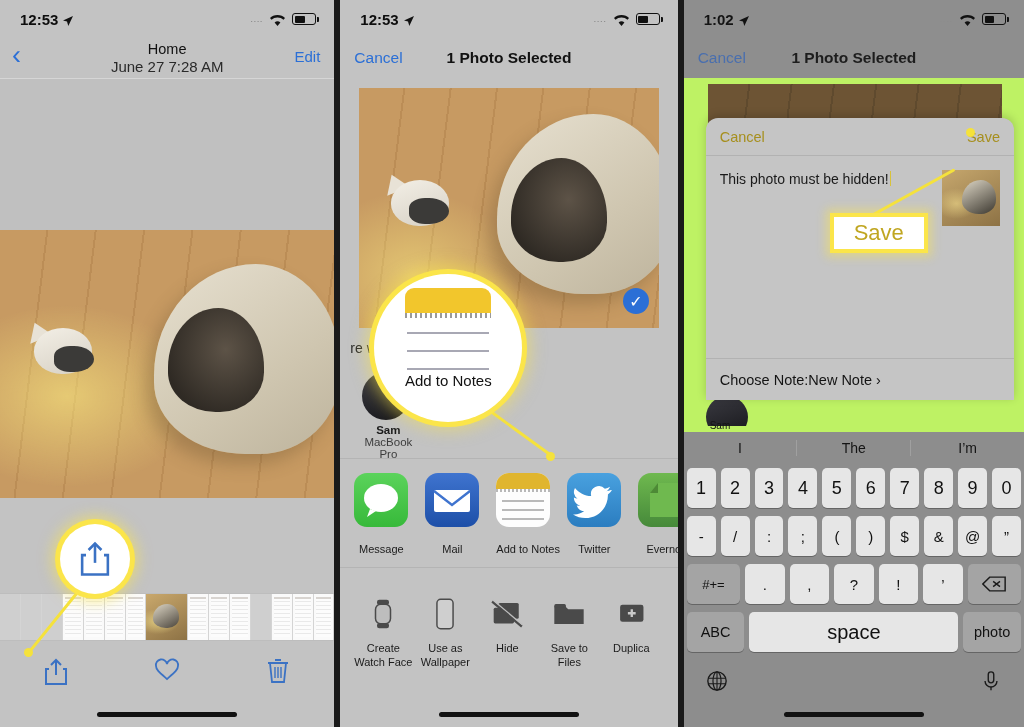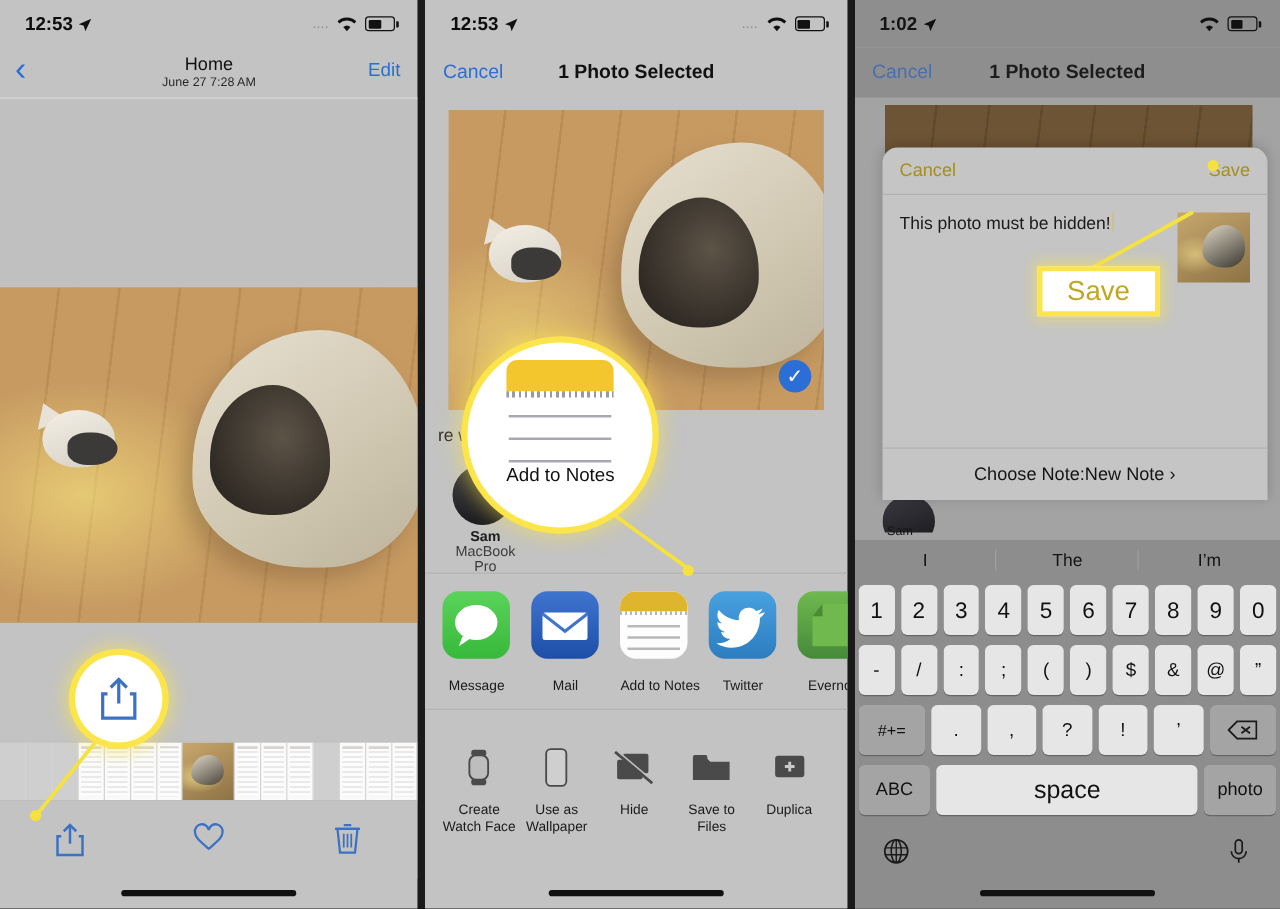--- a/index.html
+++ b/index.html
@@ -39,21 +39,21 @@
 
   
   .navbar1 {
     height:40px; display:flex; align-items:center; padding:0 14px;
     position:relative; color:#0a0a0a;
   }
   .backchev { color:#2b6fd6; font-size:27px; font-weight:300; line-height:1;
               position:absolute; left:12px; top:4px; }
   .nav-center { flex:1; text-align:center; }
   .nav-title { font-size:14.5px; color:#111; line-height:1.15; }
-  .nav-sub { font-size:10px; color:#2a2a2a; margin-top:1px; }
+  .nav-sub { font-size:15px; color:#2a2a2a; margin-top:1px; }
   .edit-btn { color:#2b6fd6; font-size:15px; position:absolute; right:14px; top:10px; }
 
   .p1-blank { height:152px; background:#c0c0c0; border-top:1px solid #d6d6d6; }
   .photo-main {
     height:268px; width:100%;
     background:
       radial-gradient(ellipse 190px 130px at 20% 62%, rgba(255,240,130,.55), rgba(255,240,130,0) 70%),
       repeating-linear-gradient(97deg,#c79a62 0px,#c79a62 46px,#bb8d56 46px,#bb8d56 48px),
       linear-gradient(180deg,#cfa169,#b98a53);
     position:relative; overflow:hidden;
@@ -223,21 +223,21 @@
   .nc-pad .strip { position:absolute; top:0; left:0; right:0; height:25px; background:#f2c62c; }
   .nc-pad .perf { position:absolute; top:25px; left:0; right:0; height:5px;
       background:repeating-linear-gradient(90deg,#9a9a9a 0 2px, transparent 2px 5px); }
   .nc-pad .ln { position:absolute; left:2px; right:2px; height:1.6px; background:#a8a8b4; }
   .nc-label {
     position:absolute; top:98px; left:0; right:0; text-align:center;
     font-size:15px; color:#111; font-weight:500;
   }
 
   
-  .p3 { background:#a3a3a3; }
+  .p3 { background:#bef264; }
   .p3 .statusbar { color:#141414; background:#8e8e8e; }
   .navbar3 { height:40px; position:relative; background:#8e8e8e; display:flex; align-items:center; padding:0 14px;}
   .navbar3 .cancel-btn { color:#4a6fae; }
   .navbar3 .nav2-title { color:#1d1d1d; }
   .p3-bgphoto {
     position:absolute; left:24px; top:84px; width:294px; height:60px;
     background:repeating-linear-gradient(97deg,#6d5434 0px,#6d5434 40px,#5f4a2e 40px,#5f4a2e 42px);
   }
   .sheet {
     position:absolute; left:22px; right:10px; top:118px; height:282px;
@@ -260,21 +260,21 @@
       linear-gradient(150deg,#c6a76d,#8d7245);
   }
   .note-thumb::after {
     content:""; position:absolute; right:4px; top:10px; width:34px; height:34px;
     background:linear-gradient(150deg,#ded7c6,#3b372f);
     border-radius:58% 48% 46% 52% / 62% 56% 44% 40%;
   }
   .sheet-foot {
     position:absolute; bottom:0; left:0; right:0; height:42px;
     border-top:1px solid #b2b2b2; display:flex; align-items:center;
-    justify-content:center; padding:0 14px; font-size:14.5px; color:#141414;
+    justify-content:flex-start; padding:0 14px; font-size:14.5px; color:#141414;
   }
   .save-badge {
     position:absolute; left:146px; top:213px; z-index:9;
     background:#fff; border:4px solid #fbe54a; padding:3px 20px;
     font-size:22px; color:#c0a621; font-weight:500;
     box-shadow:0 0 9px 4px rgba(251,229,74,.45);
   }
   .p3-avatar {
     position:absolute; left:22px; top:396px; width:42px; height:30px; overflow:hidden;
   }

